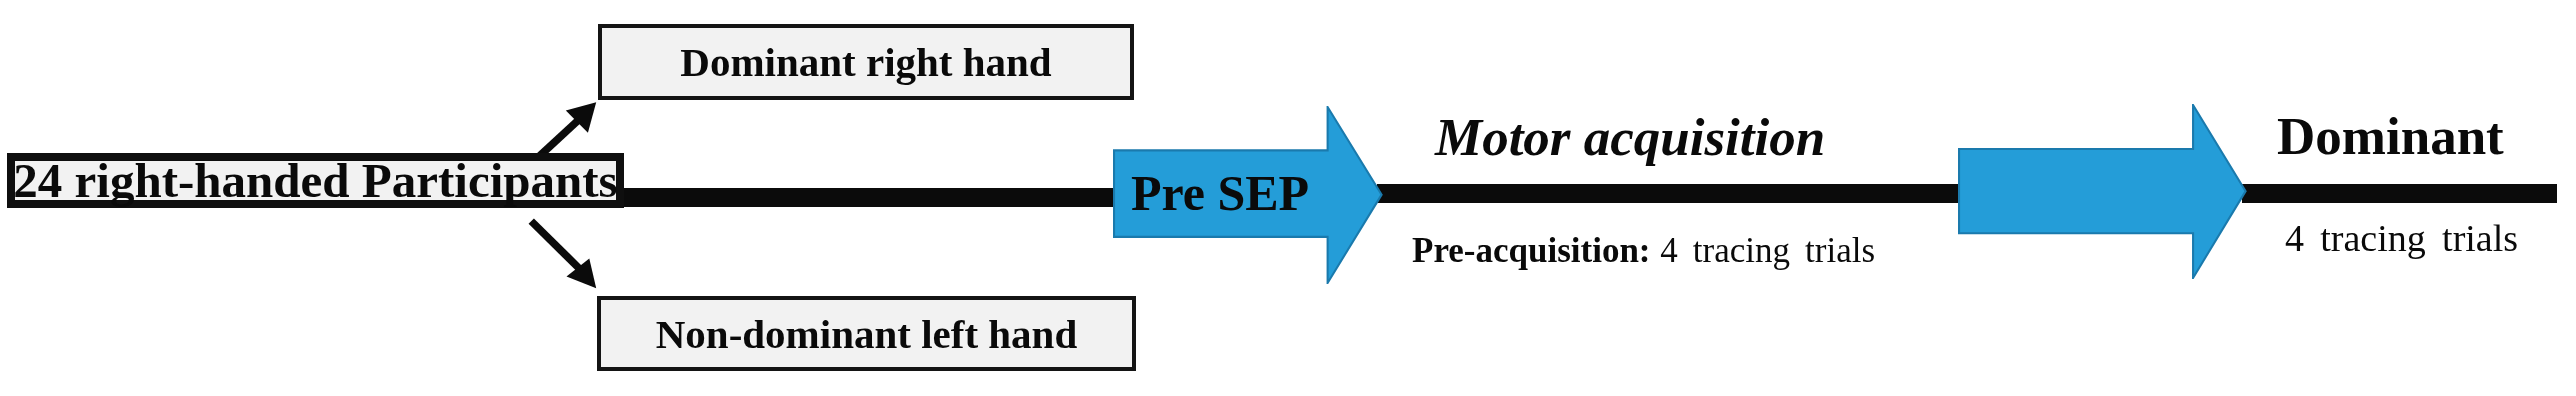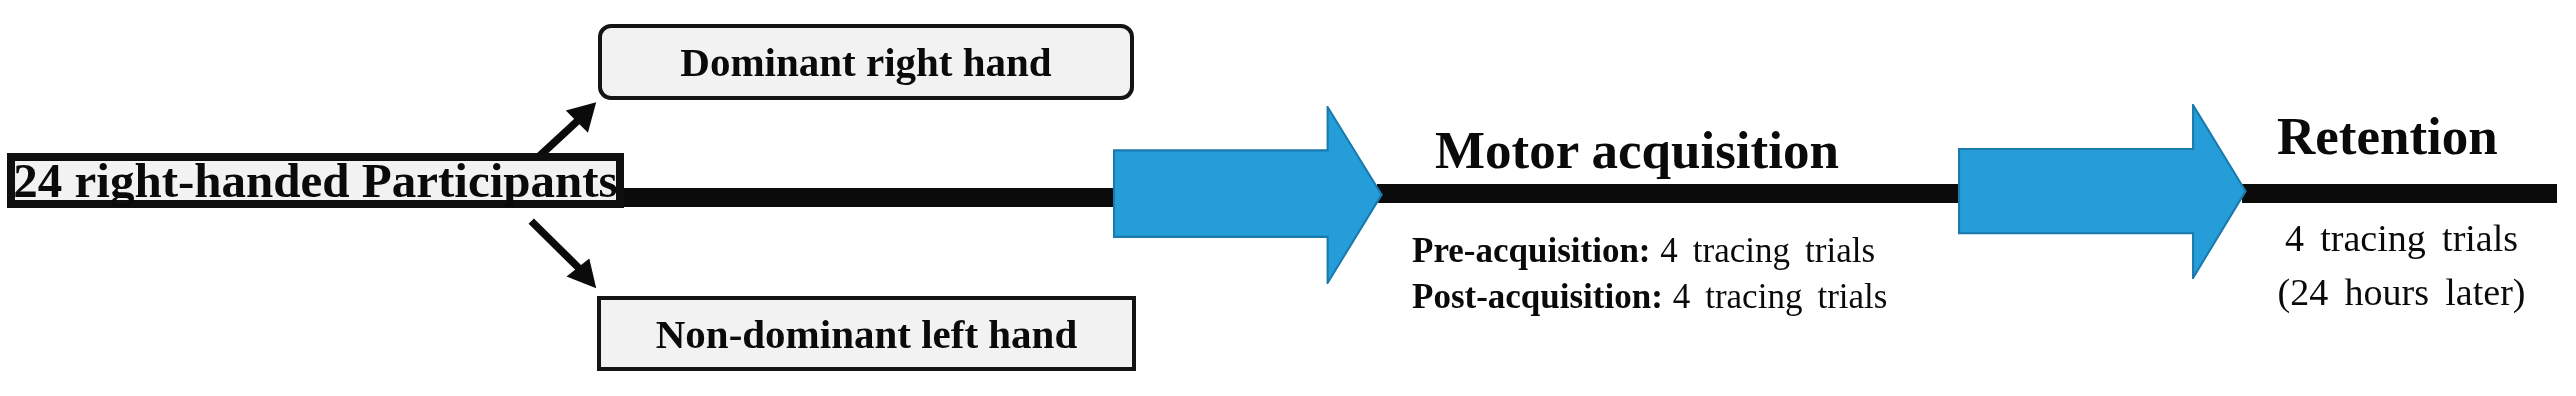--- a/index.html
+++ b/index.html
@@ -25,21 +25,21 @@
   
   .node{
     position:absolute;
     background:var(--box-fill);
     border:4.1px solid var(--box-border);
     display:flex;align-items:center;justify-content:center;
     font-weight:bold;
     white-space:nowrap;
     text-align:center;
   }
-  .node-dominant{left:598px;top:24px;width:536px;height:76px;font-size:41px;border-radius:13px;}
+  .node-dominant{left:598px;top:24px;width:536px;height:76px;font-size:41px;}
   .node-participants{left:7px;top:153px;width:617px;height:55px;border-width:8.3px;border-color:#0f0f0f;font-size:49px;}
   .node-nondominant{left:597px;top:296px;width:539px;height:75px;font-size:41px;}
 
   
   .tl{position:absolute;background:var(--ink);height:18.7px;}
   .tl-1{left:619px;top:188px;width:499px;}
   .tl-2{left:1377px;top:184px;width:584px;}
   .tl-3{left:2242px;top:184px;width:315px;}
 
   
@@ -52,21 +52,21 @@
     font-weight:bold;font-size:50px;white-space:nowrap;
   }
   .sep-label-pre{left:1113px;top:150px;width:214px;height:86px;}
   .sep-label-post{left:1958px;top:149px;width:235px;height:84px;}
 
   
   .phase-title{
     position:absolute;
     font-weight:bold;font-size:53px;line-height:53px;white-space:nowrap;
   }
-  .phase-title-motor{left:1435px;top:124px;}
+  .phase-title-motor{left:1435px;top:111px;font-style:italic;}
   .phase-title-retention{left:2277px;top:110px;}
 
   .motor-details{
     position:absolute;left:1412px;top:228px;
     font-size:35px;line-height:46px;white-space:nowrap;
     word-spacing:0.18em;
   }
   .motor-details .lbl{font-weight:bold;margin-right:0.28em;}
 
   .retention-details{
@@ -104,37 +104,34 @@
     <span>24 right-handed Participants</span>
   </div>
 
   <div class="node node-nondominant">
     <span>Non-dominant left hand</span>
   </div>
 
   <svg class="block-arrow block-arrow-pre" width="270" height="178" viewBox="0 0 390 257" xmlns="http://www.w3.org/2000/svg">
     <polygon points="1.5,64 310,64 310,1.5 388,128 310,255.5 310,189 1.5,189" style="fill:var(--blue);stroke:var(--blue-border);stroke-width:3;stroke-linejoin:miter;"></polygon>
   </svg>
+  <div class="sep-label sep-label-pre">Pre SEP</div>
 
   <svg class="block-arrow block-arrow-post" width="289" height="175" viewBox="0 0 418 253" xmlns="http://www.w3.org/2000/svg">
     <polygon points="1.5,65 340,65 340,1.5 416,126 340,251.5 340,187 1.5,187" style="fill:var(--blue);stroke:var(--blue-border);stroke-width:3;stroke-linejoin:miter;"></polygon>
   </svg>
 
   <div class="phase-title phase-title-motor">Motor acquisition</div>
 
   <div class="motor-details">
     <div>
       <span class="lbl">Pre-acquisition:</span><span>4 tracing trials</span>
     </div>
-    <div>
-      <span class="lbl">Post-acquisition:</span><span>4 tracing trials</span>
-    </div>
   </div>
 
-  <div class="phase-title phase-title-retention">Retention</div>
+  <div class="phase-title phase-title-retention">Dominant</div>
 
   <div class="retention-details">
     <div>4 tracing trials</div>
-    <div>(24 hours later)</div>
   </div>
 
 </div>
 
 
 </body></html>

